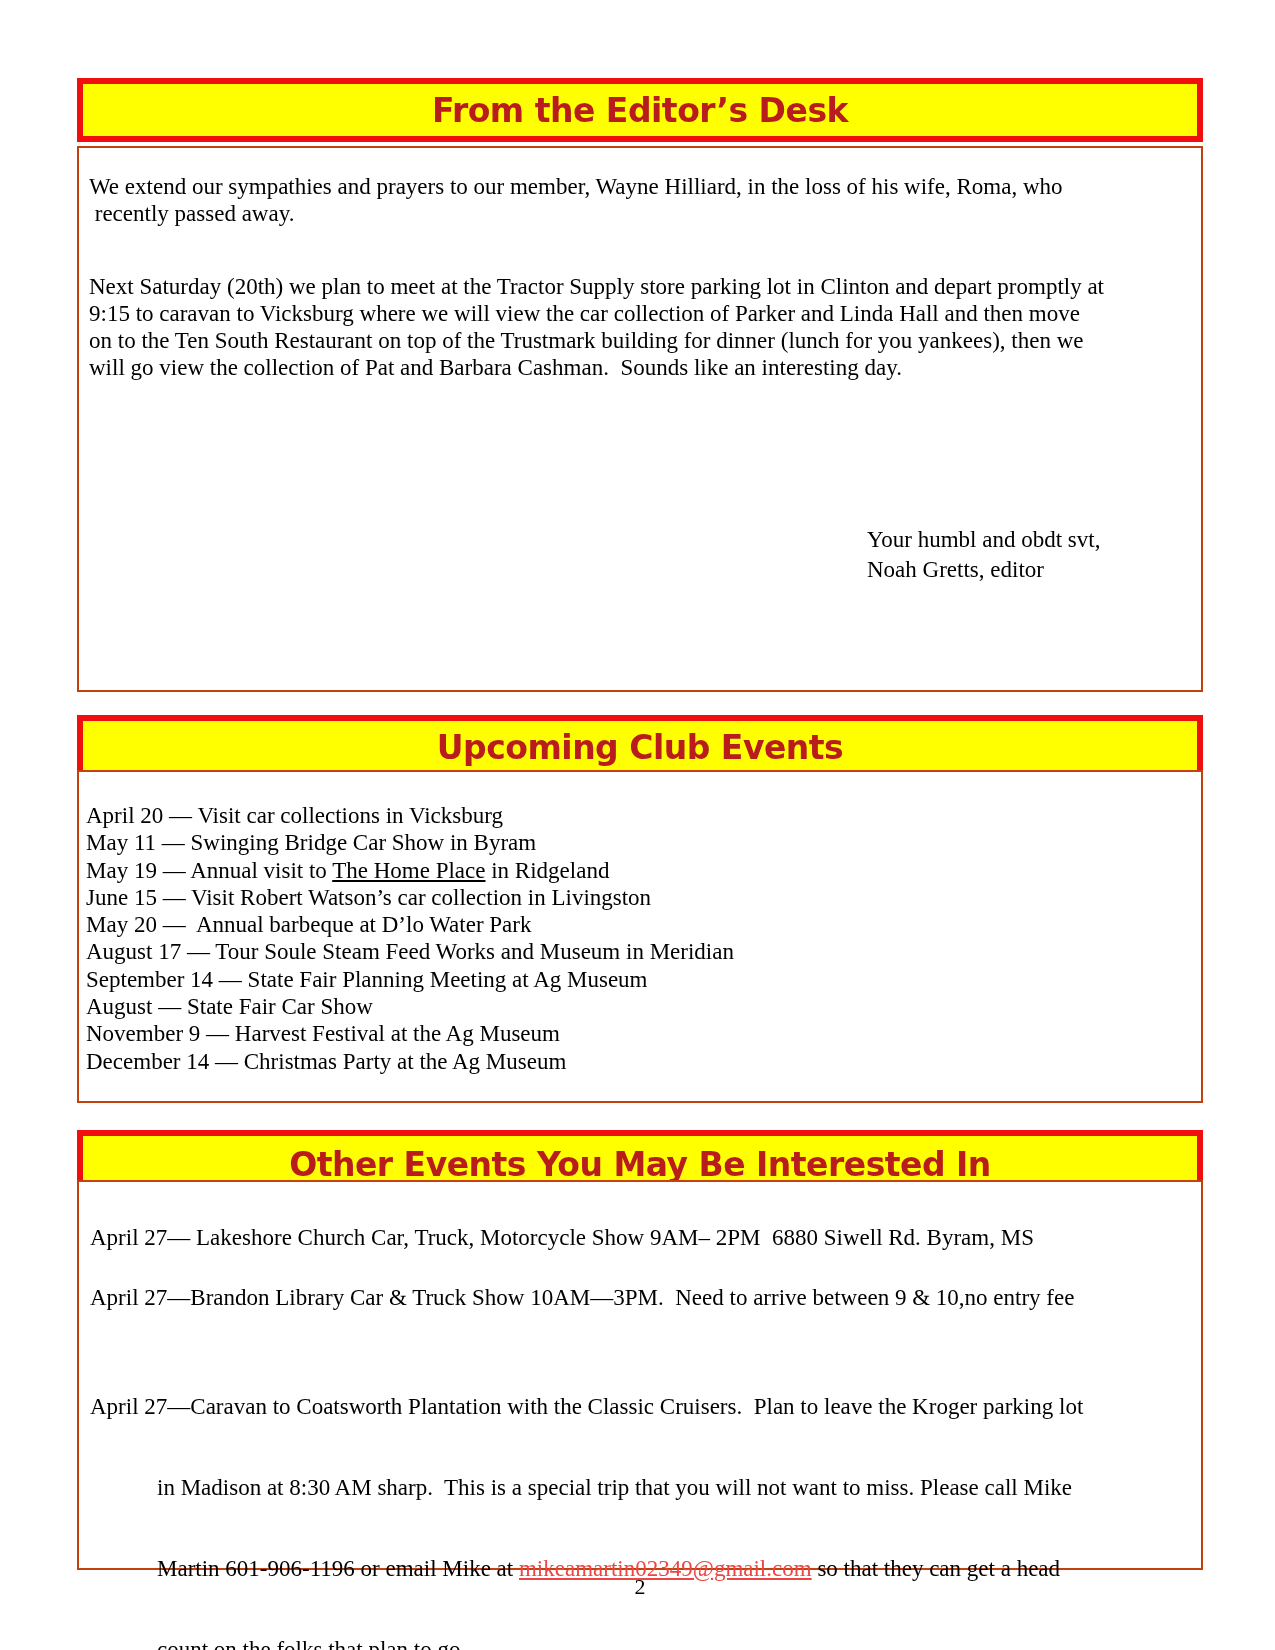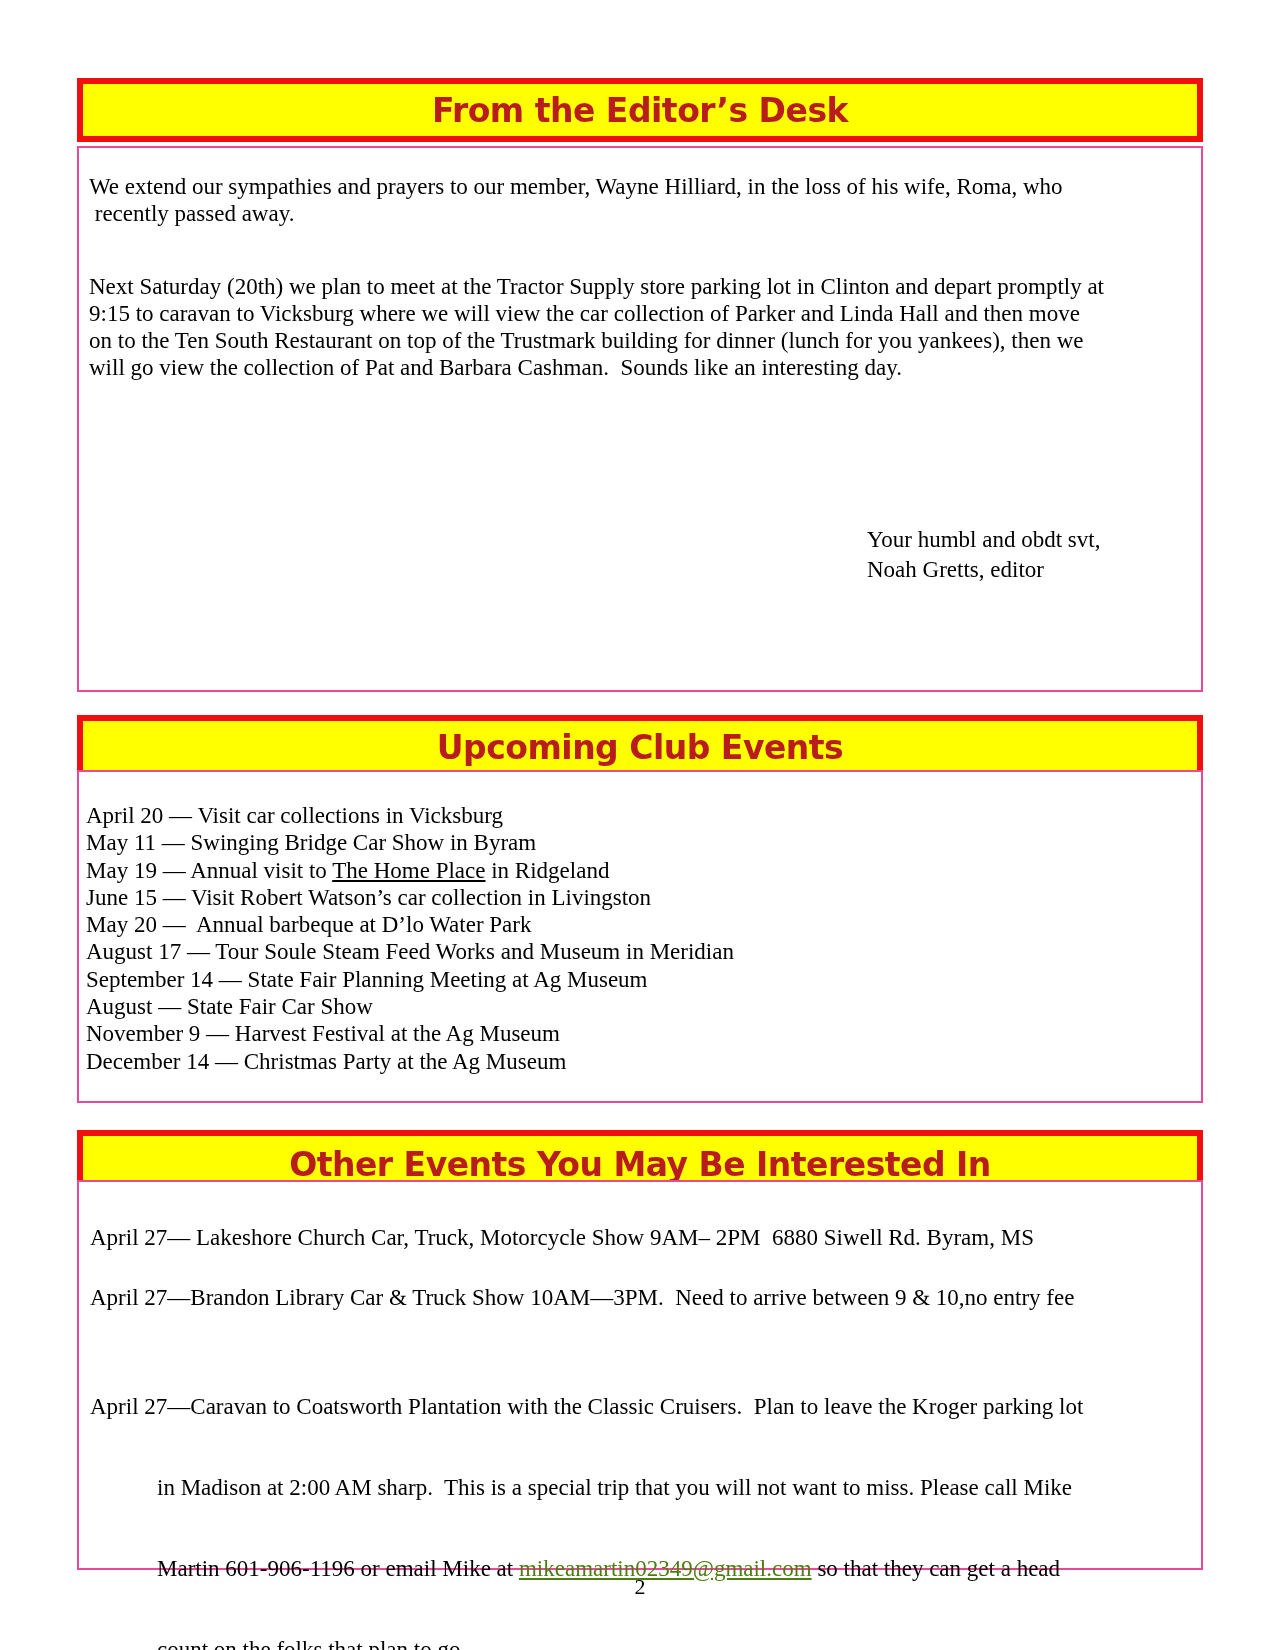--- a/index.html
+++ b/index.html
@@ -15,39 +15,39 @@
     font-family:"DejaVu Sans","Liberation Sans",sans-serif;
     font-weight:bold;font-size:33px;color:#b91c1c;
     letter-spacing:-0.5px;white-space:pre;
   }
   #banner-editor{top:78px;height:64px;}
   #banner-club{top:699px;height:64px;margin-top:16px;}
   #banner-other{top:1130px;height:68px;}
 
   .tbox{
     position:absolute;left:77px;width:1126px;box-sizing:border-box;
-    border:2px solid #ec4899;background:#ffffff;
+    border:2px solid #c2410c;background:#ffffff;
     font-size:23px;line-height:27px;
   }
   .tbox .line, .tbox .entry, .para .line{white-space:pre-wrap;}
 
   #box-editor{top:146px;height:546px;padding:25px 20px 0 10px;}
   #para-sympathy{margin:0;}
   #para-saturday{margin:46px 0 0 0;}
   #signature{margin:144px 0 0 778px;line-height:30px;}
 
   #box-club{top:770px;height:333px;padding:30px 10px 12px 7px;line-height:27.3px;}
 
   #box-other{top:1180px;height:390px;padding:42px 14px 0 11px;}
   #entry-brandon{margin-top:33px;}
   #entry-caravan{margin-top:28px;}
   .indent{margin-left:67px;}
 
   .u{text-decoration:underline;}
-  .email{color:#4d7c0f;text-decoration:underline;cursor:pointer;}
+  .email{color:#ef4444;text-decoration:underline;cursor:pointer;}
 
   #page-number{
     position:absolute;top:1574px;left:77px;width:1126px;
     text-align:center;font-size:22px;
   }
 </style>
 </head>
 <body>
 
 <main>
@@ -92,21 +92,21 @@
 
   <header class="banner" id="banner-other">
     <span>Other Events You May Be Interested In</span>
   </header>
 
   <section class="tbox" id="box-other">
     <div class="entry" id="entry-lakeshore">April 27— Lakeshore Church Car, Truck, Motorcycle Show 9AM– 2PM  6880 Siwell Rd. Byram, MS</div>
     <div class="entry" id="entry-brandon">April 27—Brandon Library Car &amp; Truck Show 10AM—3PM.  Need to arrive between 9 &amp; 10,no entry fee</div>
     <div class="entry" id="entry-caravan">
       <div class="line">April 27—Caravan to Coatsworth Plantation with the Classic Cruisers.  Plan to leave the Kroger parking lot</div>
-      <div class="line indent">in Madison at 2:00 AM sharp.  This is a special trip that you will not want to miss. Please call Mike</div>
+      <div class="line indent">in Madison at 8:30 AM sharp.  This is a special trip that you will not want to miss. Please call Mike</div>
       <div class="line indent"><span>Martin 601-906-1196 or email Mike at </span><a class="email">mikeamartin02349@gmail.com</a><span> so that they can get a head</span></div>
       <div class="line indent">count on the folks that plan to go.</div>
     </div>
 
   </section>
 
   <footer id="page-number">2</footer>
 
 </main>
 

